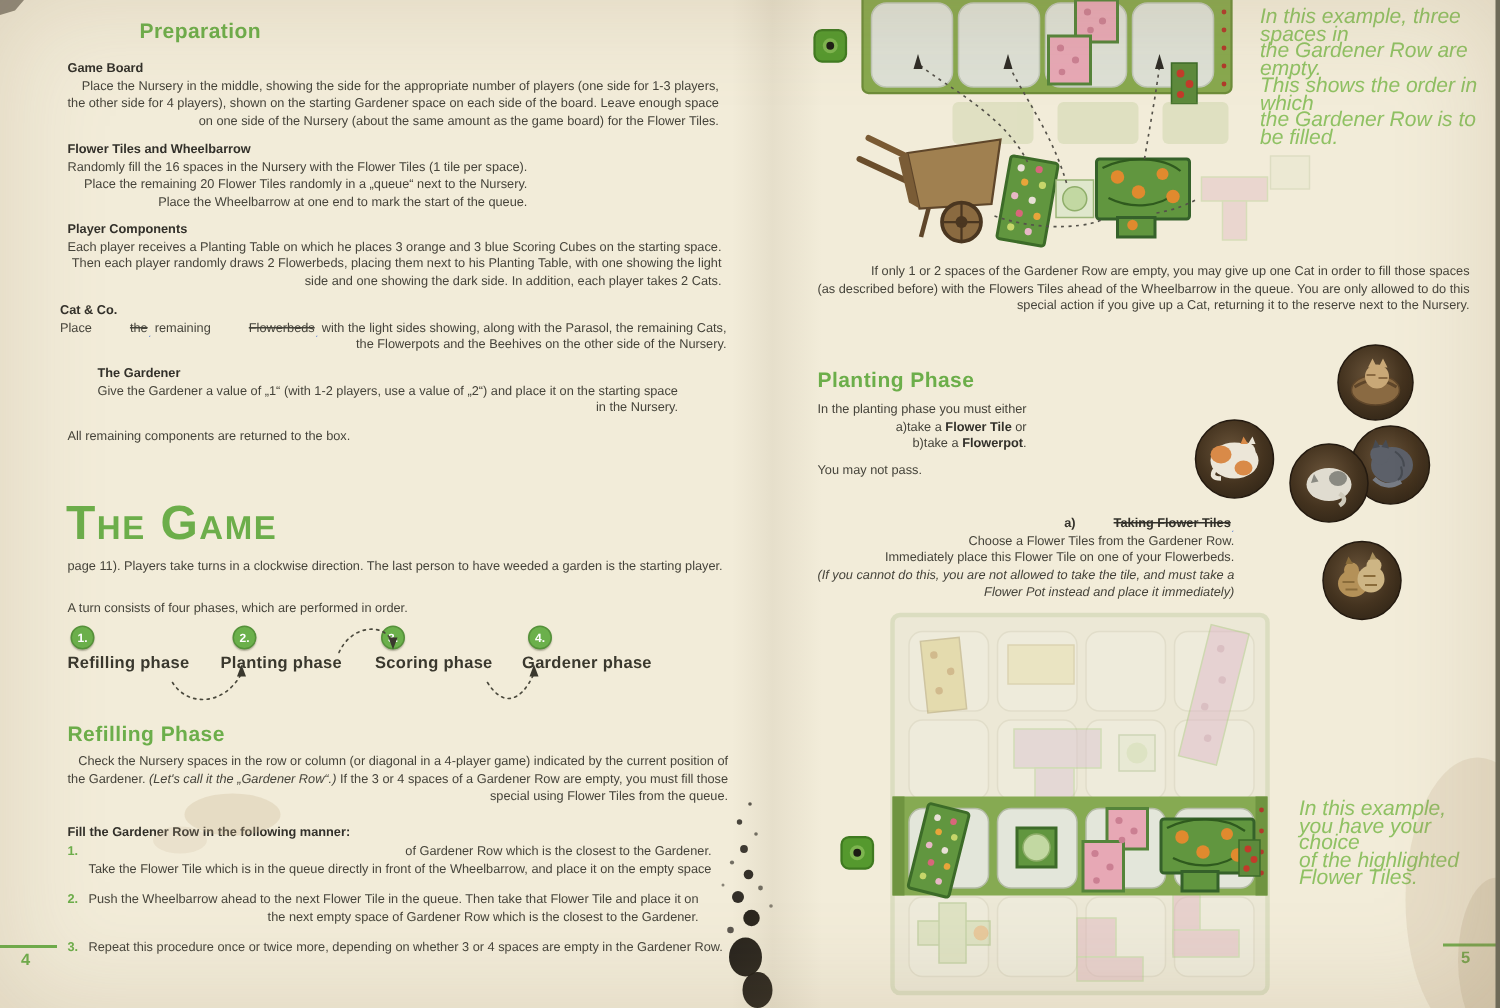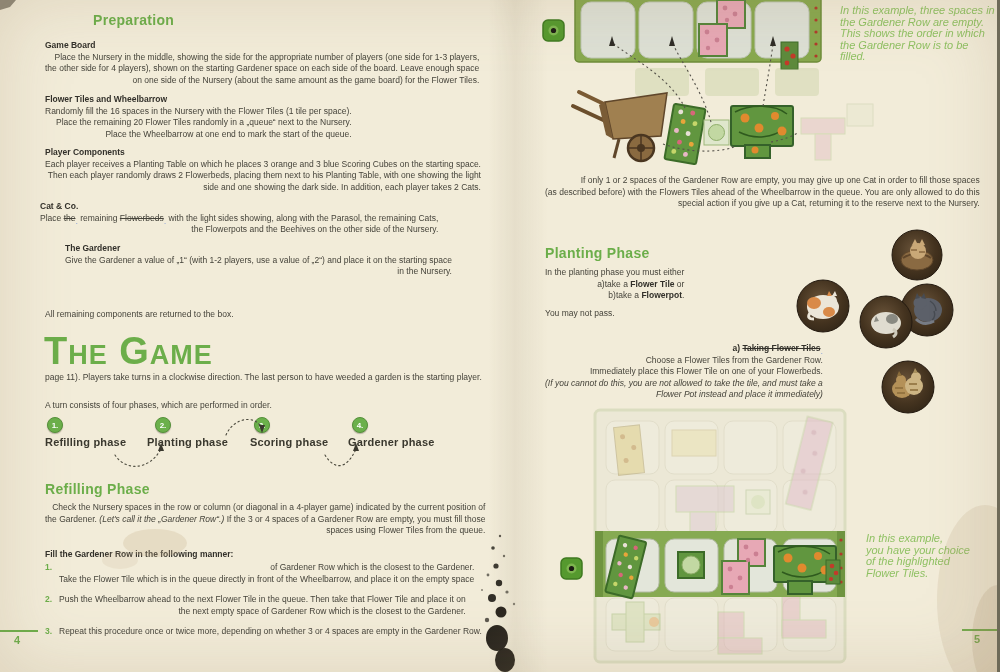--- a/index.html
+++ b/index.html
@@ -6,28 +6,28 @@
   html,body { width:1000px; height:672px; overflow:hidden; }
   body { font-family:"Liberation Sans", sans-serif; background:#f2ecd9; position:relative; color:#45433a; }
   .spread { position:absolute; inset:0; }
   .vignette { position:absolute; inset:0; box-shadow:inset 0 0 70px rgba(150,125,85,.22); pointer-events:none; }
   .gutter { position:absolute; left:488px; top:0; width:60px; height:672px;
             background:linear-gradient(90deg, rgba(110,92,60,0) 0%, rgba(110,92,60,.09) 45%, rgba(110,92,60,0) 100%); }
   .right-edge { position:absolute; right:0; top:0; width:3px; height:672px; background:#6e6a58; }
 
   .abs { position:absolute; }
   .h-green { font-size:14px; font-weight:bold; letter-spacing:.3px; color:#6cae4a; }
-  .h-big { font-size:38px; font-weight:800; letter-spacing:1px; color:#6cae4a; font-variant:small-caps;text-align:right; }
+  .h-big { font-size:32px; font-weight:800; letter-spacing:1px; color:#6cae4a; font-variant:small-caps;text-align:right; }
   .bl { font-size:8.5px; line-height:11.5px; height:11.5px; white-space:nowrap; color:#45433a;text-align:right; }
   .bl b, .stitle { color:#32302a; }
   .stitle { font-size:8.5px; line-height:11.5px; height:11.5px; font-weight:bold; white-space:nowrap; }
   .ital { font-style:italic; }
-  .strike { text-decoration:line-through; }
+  .strike { text-decoration:line-through;margin-left:23px; }
   .edit-mark { color:#4a74d6; font-size:7px; vertical-align:-2px; }
-  .caption { font-size:11px; line-height:11.5px; font-style:italic; color:#8fc163; }
+  .caption { font-size:14px; line-height:11.5px; font-style:italic; color:#8fc163; }
   .pagenum { font-size:11px; font-weight:bold; color:#6cae4a; }
   .pgline { height:2px; background:#6cae4a; }
 
   .phase { position:absolute; top:417px; }
   .pcirc { width:16px; height:16px; border-radius:50%; background:#6bb04b; border:1px solid #55913a;
            color:#fff; font-size:8px; font-weight:bold; text-align:center; line-height:15px;
            box-shadow:0 1px 1px rgba(60,60,40,.35); }
   .plabel { margin-top:3px; font-size:11px; font-weight:800; letter-spacing:.2px; color:#3a382e; white-space:nowrap; }
 
   .step { position:absolute; left:45px; }
@@ -71,21 +71,21 @@
     <div class="bl"><span>Place </span><span class="strike">the</span><span class="edit-mark">ˏ</span><span> remaining </span><span class="strike">Flowerbeds</span><span class="edit-mark">ˏ</span><span> with the light sides showing, along with the Parasol, the remaining Cats,</span></div>
     <div class="bl">the Flowerpots and the Beehives on the other side of the Nursery.</div>
   </div>
 
   <div class="abs" style="left:45px; top:243px;margin-left:20px;">
     <div class="stitle">The Gardener</div>
     <div class="bl">Give the Gardener a value of „1“ (with 1-2 players, use a value of „2“) and place it on the starting space</div>
     <div class="bl">in the Nursery.</div>
   </div>
 
-  <div class="abs bl" style="left:45px; top:285px;margin-top:24px;">All remaining components are returned to the box.</div>
+  <div class="abs bl" style="left:45px; top:285px;">All remaining components are returned to the box.</div>
 
   <div class="abs h-big" style="left:44px; top:330px;">The Game</div>
 
   <div class="abs" style="left:45px; top:372px;">
     <div class="bl">page 11). Players take turns in a clockwise direction. The last person to have weeded a garden is the starting player.</div>
   </div>
 
   <div class="abs bl" style="left:45px; top:400px;">A turn consists of four phases, which are performed in order.</div>
 
   <div class="phase" style="left:45px;">
@@ -116,21 +116,21 @@
       <polygon points="214,12 220,12 217,20"></polygon>
       <polygon points="308,38 314,38 311,30"></polygon>
     </g>
   </svg>
 
   <div class="abs h-green" style="left:45px; top:481px;">Refilling Phase</div>
 
   <div class="abs" style="left:45px; top:502px;">
     <div class="bl">Check the Nursery spaces in the row or column (or diagonal in a 4-player game) indicated by the current position of</div>
     <div class="bl"><span>the Gardener. </span><span class="ital">(Let's call it the „Gardener Row“.)</span><span> If the 3 or 4 spaces of a Gardener Row are empty, you must fill those</span></div>
-    <div class="bl">spaces using Flower Tiles from the queue.</div>
+    <div class="bl">special using Flower Tiles from the queue.</div>
   </div>
 
   <div class="abs stitle" style="left:45px; top:549px;">Fill the Gardener Row in the following manner:</div>
 
   <div class="step" style="top:562px;">
     <span class="snum">1.</span>
     <div class="stext">
       <div class="bl">of Gardener Row which is the closest to the Gardener.</div>
       <div class="bl">Take the Flower Tile which is in the queue directly in front of the Wheelbarrow, and place it on the empty space</div>
     </div>

